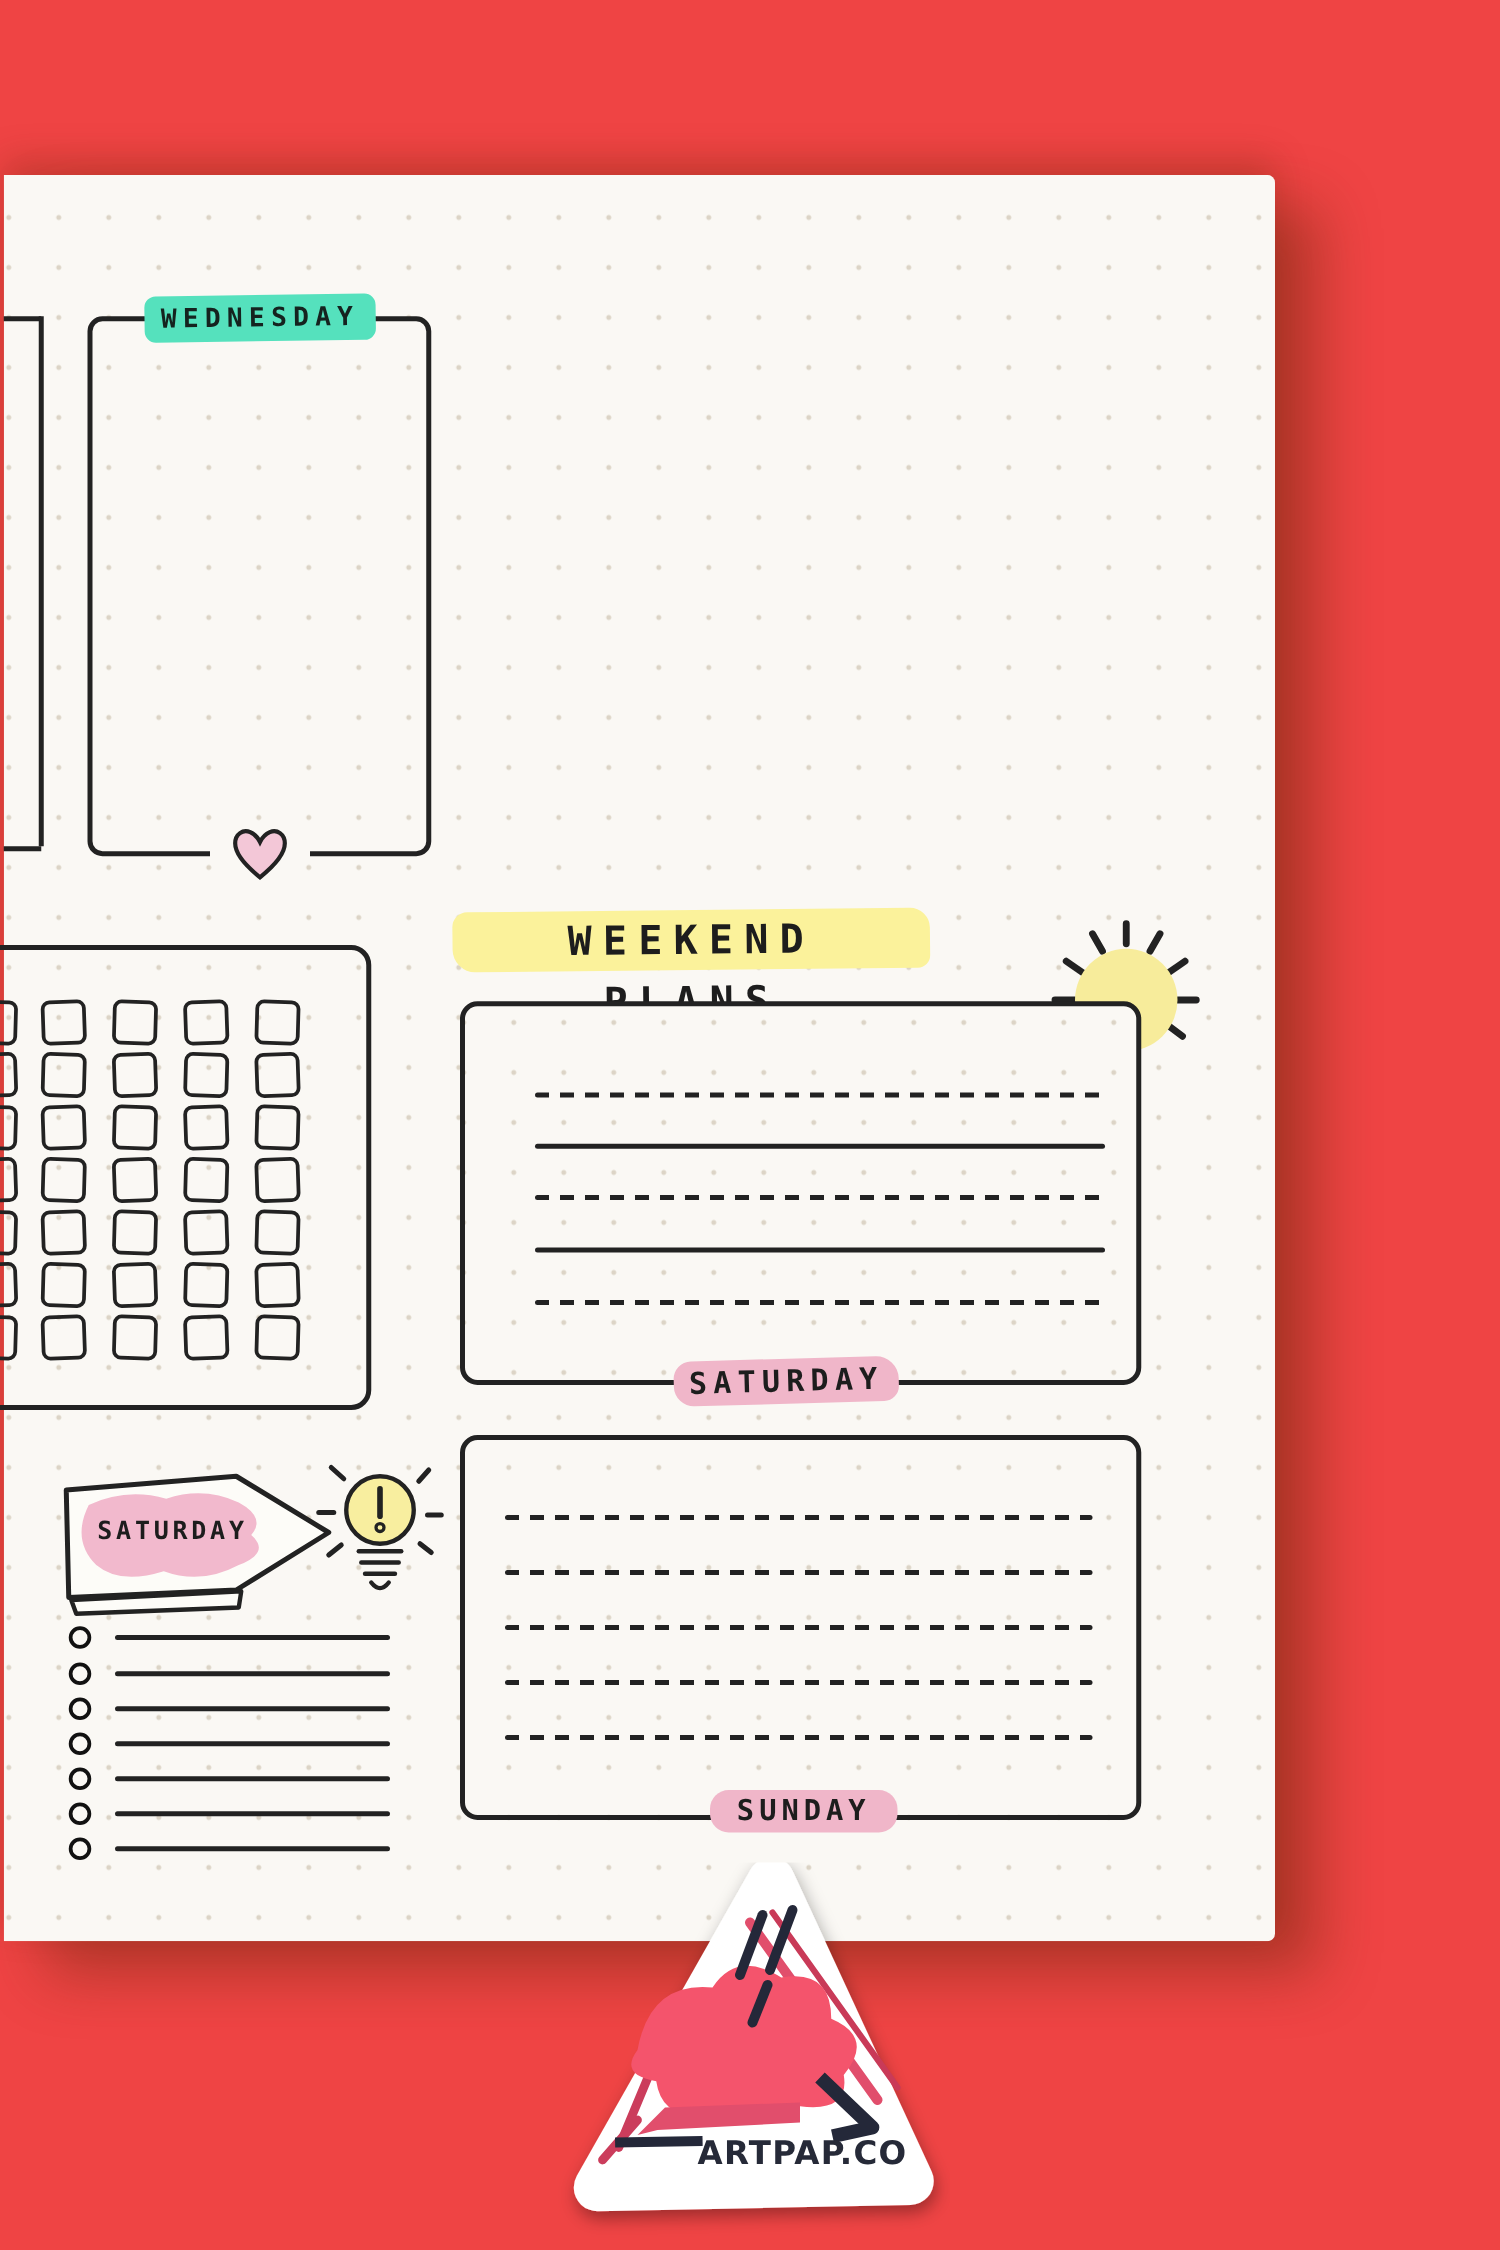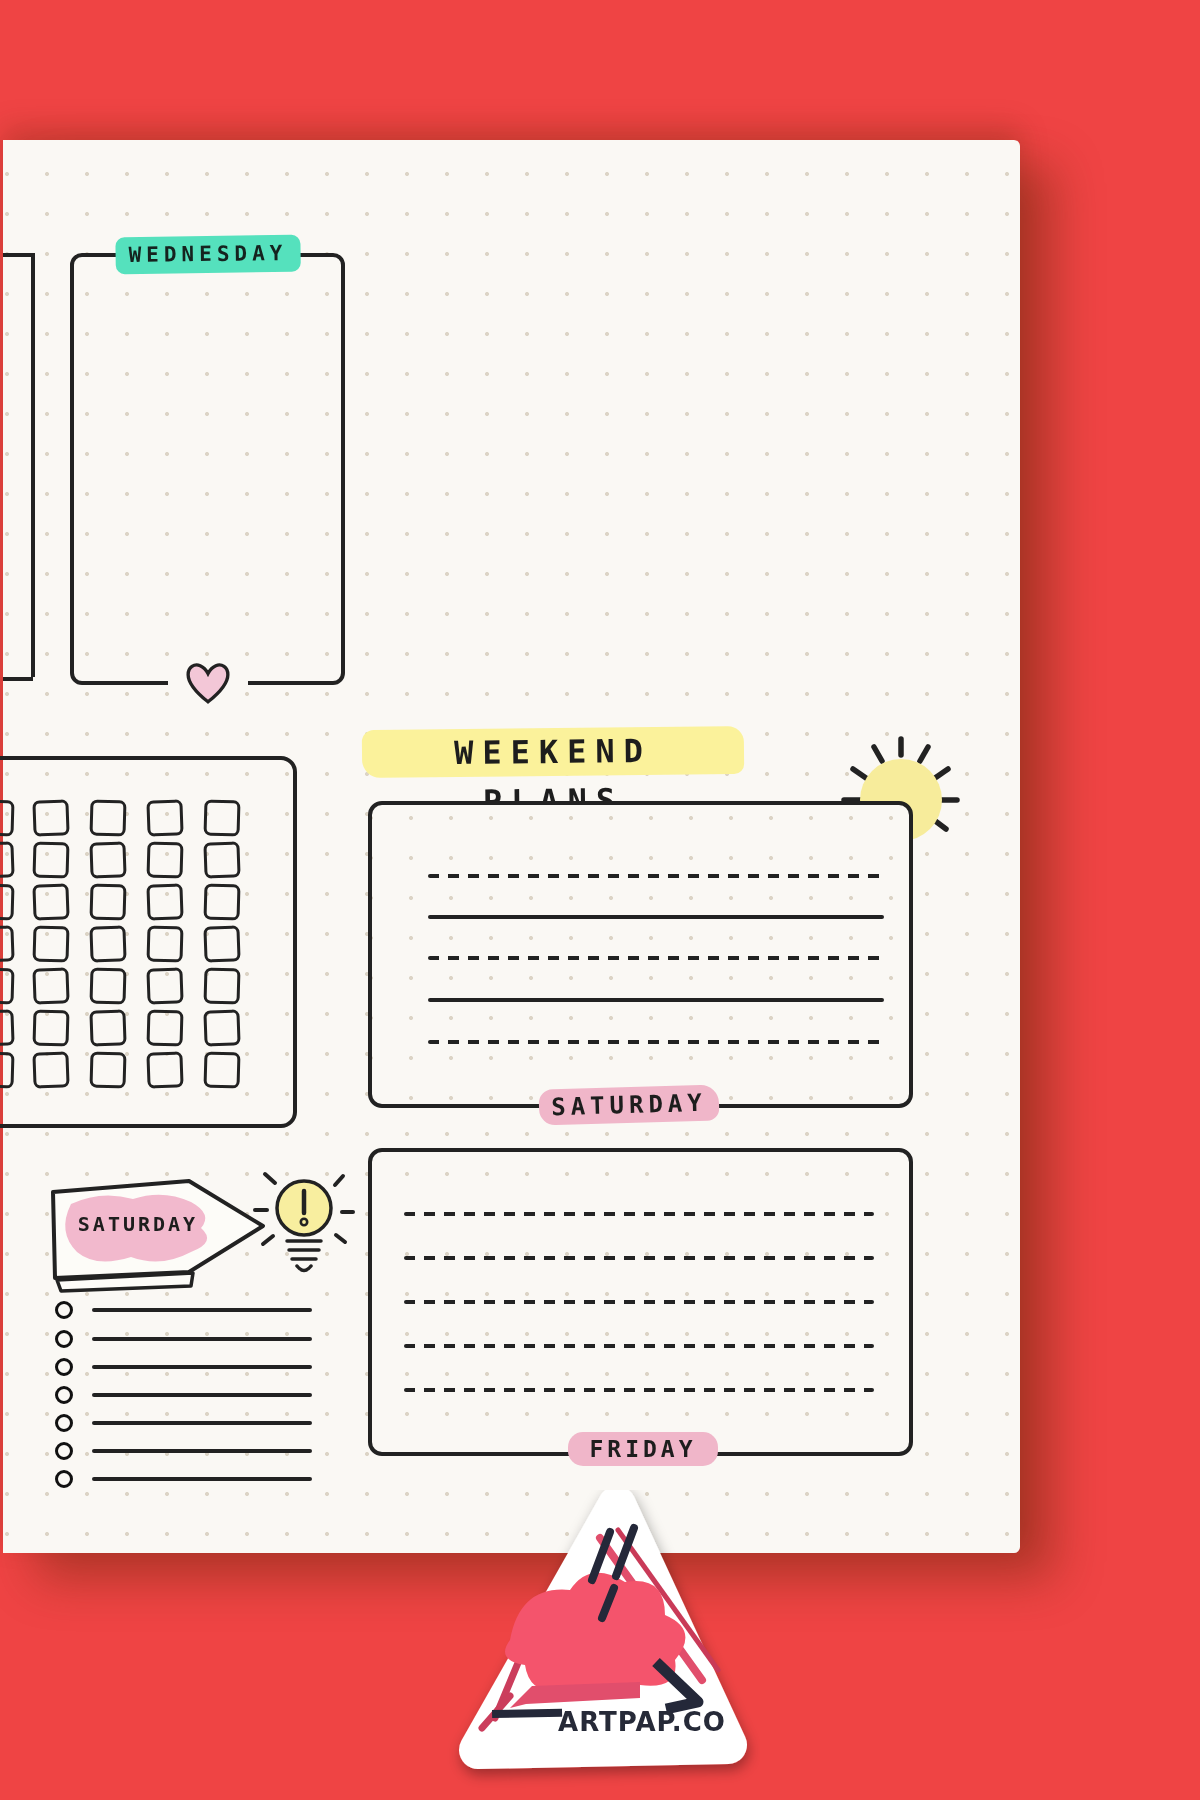--- a/index.html
+++ b/index.html
@@ -104,21 +104,21 @@
       </div>
     <div class="pill sat">SATURDAY</div>
 
     <div class="sunbox" id="sunbox">
         <div class="hline dashed" style="left: 32px; width: 470px; top: 60px;"></div>
         <div class="hline dashed" style="left: 32px; width: 470px; top: 104px;"></div>
         <div class="hline dashed" style="left: 32px; width: 470px; top: 148px;"></div>
         <div class="hline dashed" style="left: 32px; width: 470px; top: 192px;"></div>
         <div class="hline dashed" style="left: 32px; width: 470px; top: 236px;"></div>
       </div>
-    <div class="pill sunl">FRIDAY</div>
+    <div class="pill sunl">SUNDAY</div>
 
     <div class="tracker"></div>
     <div id="tracker-squares">
         <div class="sq b" style="left: -25px; top: 660px;"></div>
         <div class="sq a" style="left: 30px; top: 660px;"></div>
         <div class="sq b" style="left: 87px; top: 660px;"></div>
         <div class="sq a" style="left: 144px; top: 660px;"></div>
         <div class="sq b" style="left: 201px; top: 660px;"></div>
         <div class="sq a" style="left: -25px; top: 702px;"></div>
         <div class="sq b" style="left: 30px; top: 702px;"></div>

